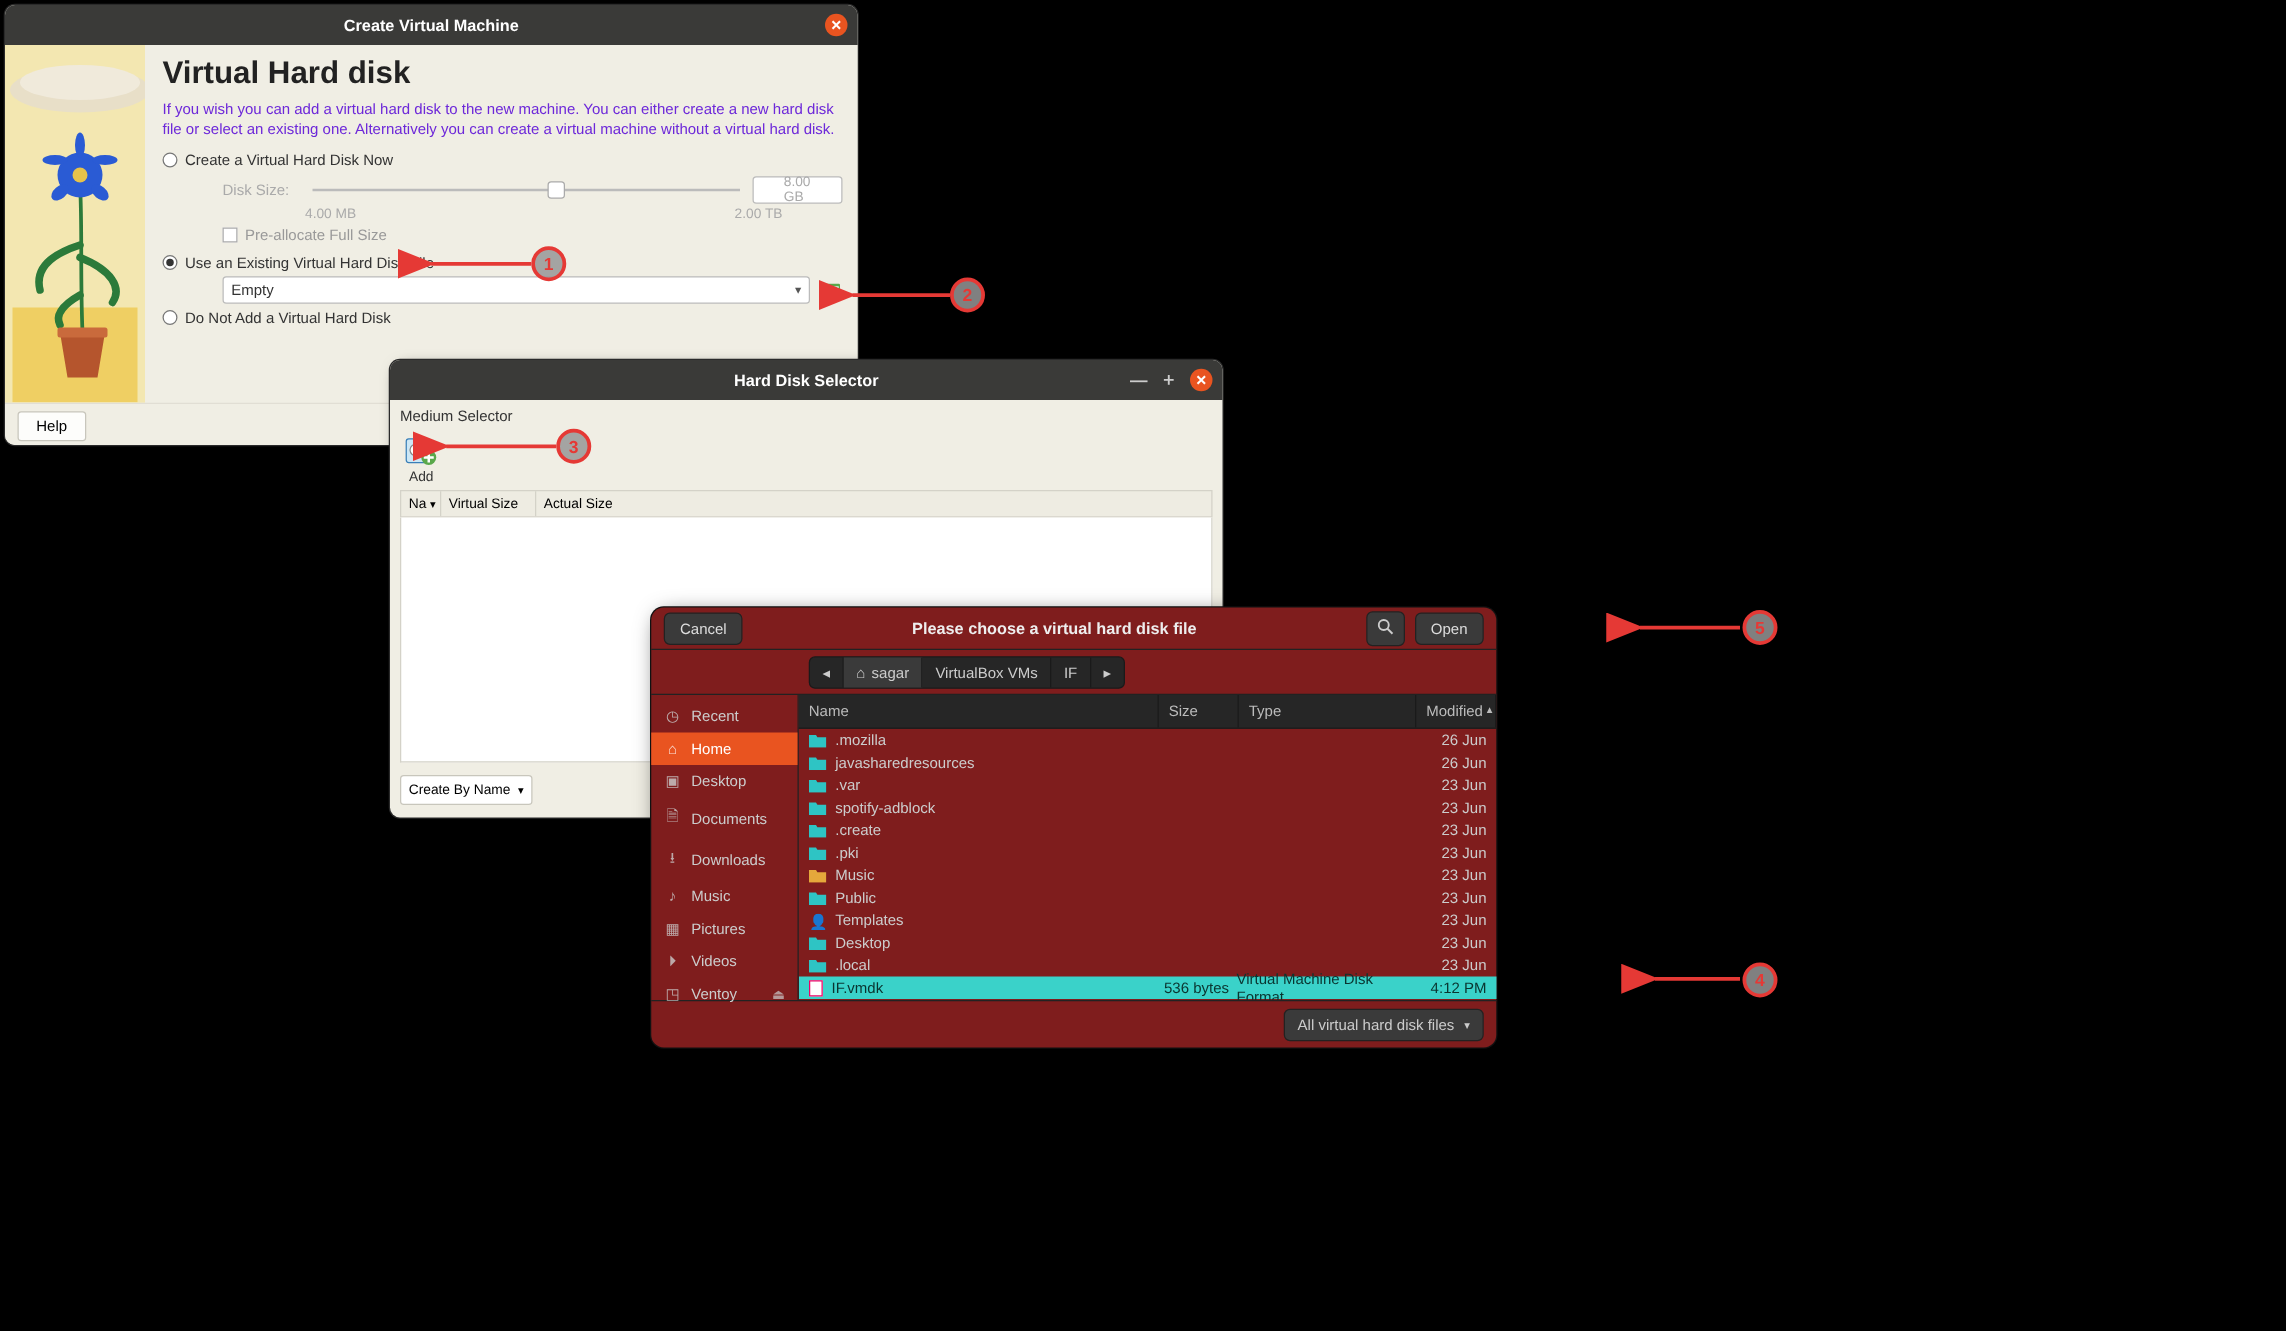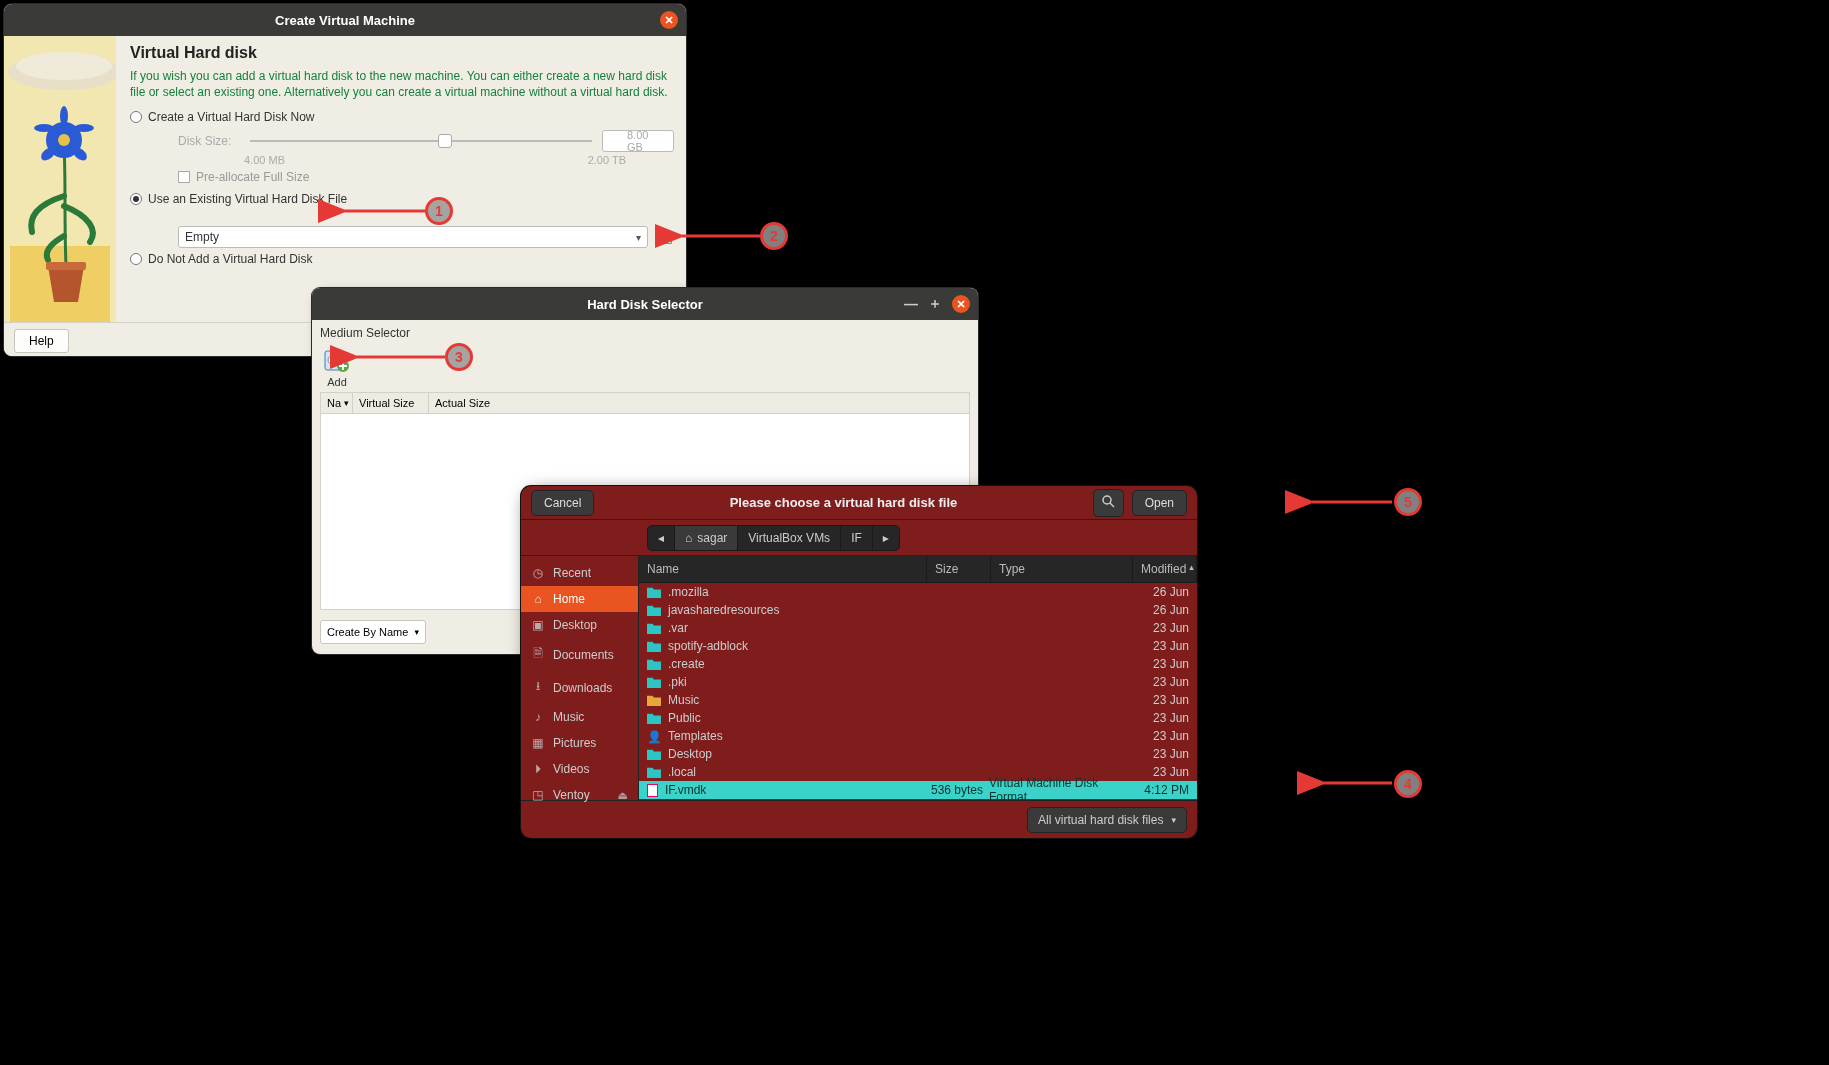--- a/index.html
+++ b/index.html
@@ -20,35 +20,35 @@
     position: absolute; right: 8px; top: 7px; width: 18px; height: 18px; border-radius: 50%;
     background: #e95420; display: flex; align-items: center; justify-content: center;
     color:#fff; font-size: 11px; font-weight: bold; cursor: pointer;
   }
   .win1-body { display: flex; height: calc(100% - 32px - 34px); }
   .win1-sidebar {
     width: 112px; background: #f3e7b1; position: relative; overflow:hidden;
   }
   .plant-svg { position:absolute; left:0; top:0; width:112px; height:286px; }
   .win1-content { flex: 1; padding: 8px 12px 4px 14px; font-size: 12px; color:#333; background:#f0eee4;}
-  .win1-content h2 { font-size: 16px; font-weight: bold; margin-bottom: 6px; color:#222;}
-  .win1-content p { font-size: 12px; line-height: 1.35; margin-bottom: 10px; color:#15803d;}
+  .win1-content h2 { font-size: 25px; font-weight: bold; margin-bottom: 6px; color:#222;}
+  .win1-content p { font-size: 12px; line-height: 1.35; margin-bottom: 10px; color:#6d28d9;}
   .radio-row { display: flex; align-items: center; gap: 6px; margin: 4px 0; font-size:12px; }
   .radio { width: 12px; height: 12px; border-radius: 50%; border: 1px solid #777; background:#fff; display:inline-flex; align-items:center; justify-content:center;}
   .radio.checked::after { content:""; width:6px; height:6px; border-radius:50%; background:#333;}
   .disabled { color: #999; }
   .slider-row { display:flex; align-items:center; gap:10px; margin: 6px 0 2px 48px;}
   .slider-label { font-size:12px; color:#aaa; min-width:62px;}
   .slider-track { flex:1; height:2px; background:#bbb; position:relative;}
   .slider-thumb { position:absolute; top:-6px; left:55%; width:14px; height:14px; border-radius:3px; background:#fff; border:1px solid #aaa;}
   .size-box { width:72px; height:22px; background:#fff; border:1px solid #bbb; border-radius:3px; display:flex; align-items:center; justify-content:flex-end; padding:0 24px; font-size:11px; color:#aaa;}
   .range-labels { display:flex; justify-content:space-between; margin:2px 48px 4px 114px; font-size:11px; color:#aaa;}
   .check-row { display:flex; align-items:center; gap:6px; margin-left:48px; margin-bottom:8px;}
   .check { width:12px; height:12px; border:1px solid #aaa; background:#fff;}
-  .combo-row { display:flex; align-items:center; gap:6px; margin:20px 0 4px 48px;}
+  .combo-row { display:flex; align-items:center; gap:6px; margin:4px 0 4px 48px;}
   .combo { flex:1; height:22px; background:#fff; border:1px solid #bbb; border-radius:3px; display:flex; align-items:center; padding:0 6px; justify-content:space-between; font-size:12px;}
   .combo-chevron { font-size:10px; color:#555;}
   .browse-btn { width:20px; height:20px; display:flex; align-items:center; justify-content:center; cursor:pointer;}
   .browse-icon { width:16px; height:16px; }
   .win1-footer { height:34px; background:#f0eee4; border-top:1px solid #d4d2c8; padding:6px 10px; border-radius:0 0 8px 8px;}
   .help-btn { padding:4px 14px; background:#fdfdfb; border:1px solid #c8c6bc; border-radius:3px; font-size:12px; cursor:pointer;}
 
   
   .win2 {
     position: absolute; left: 312px; top: 288px; width: 666px; height: 366px;

